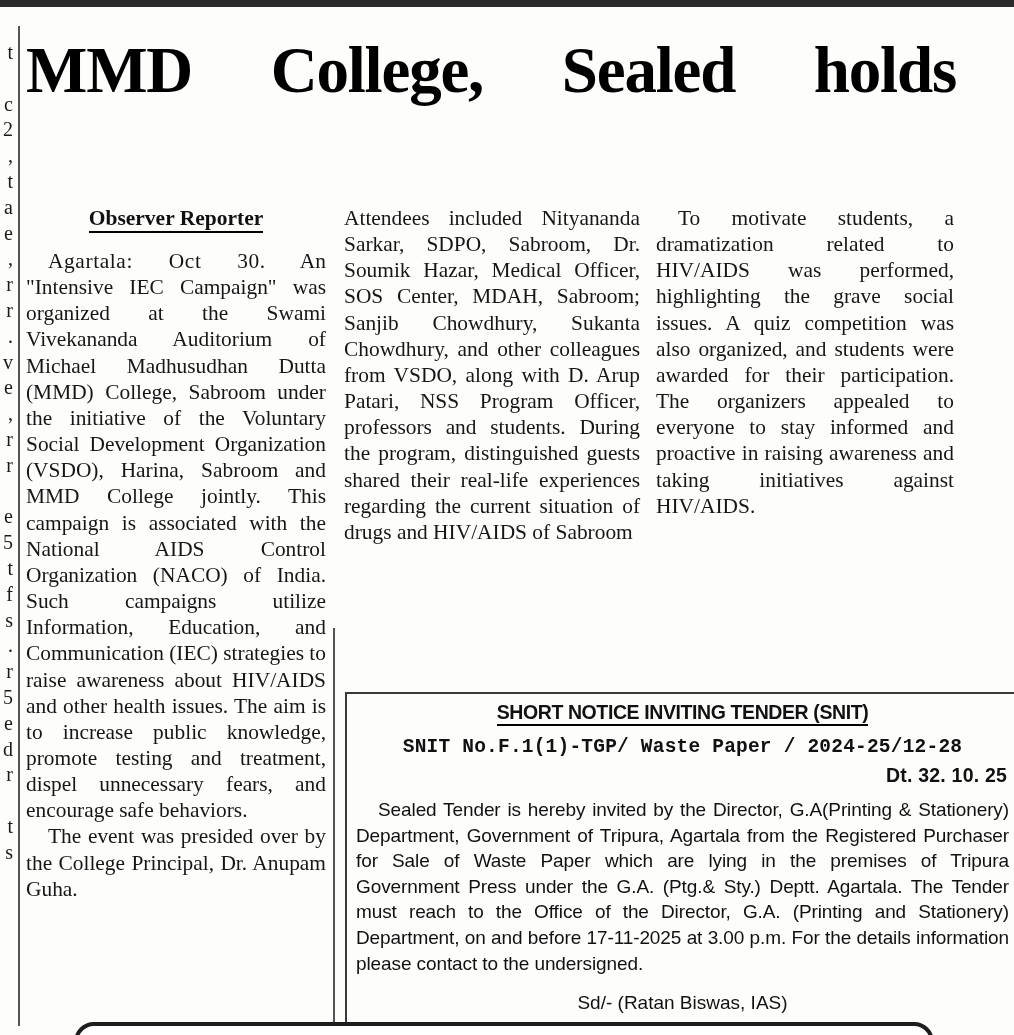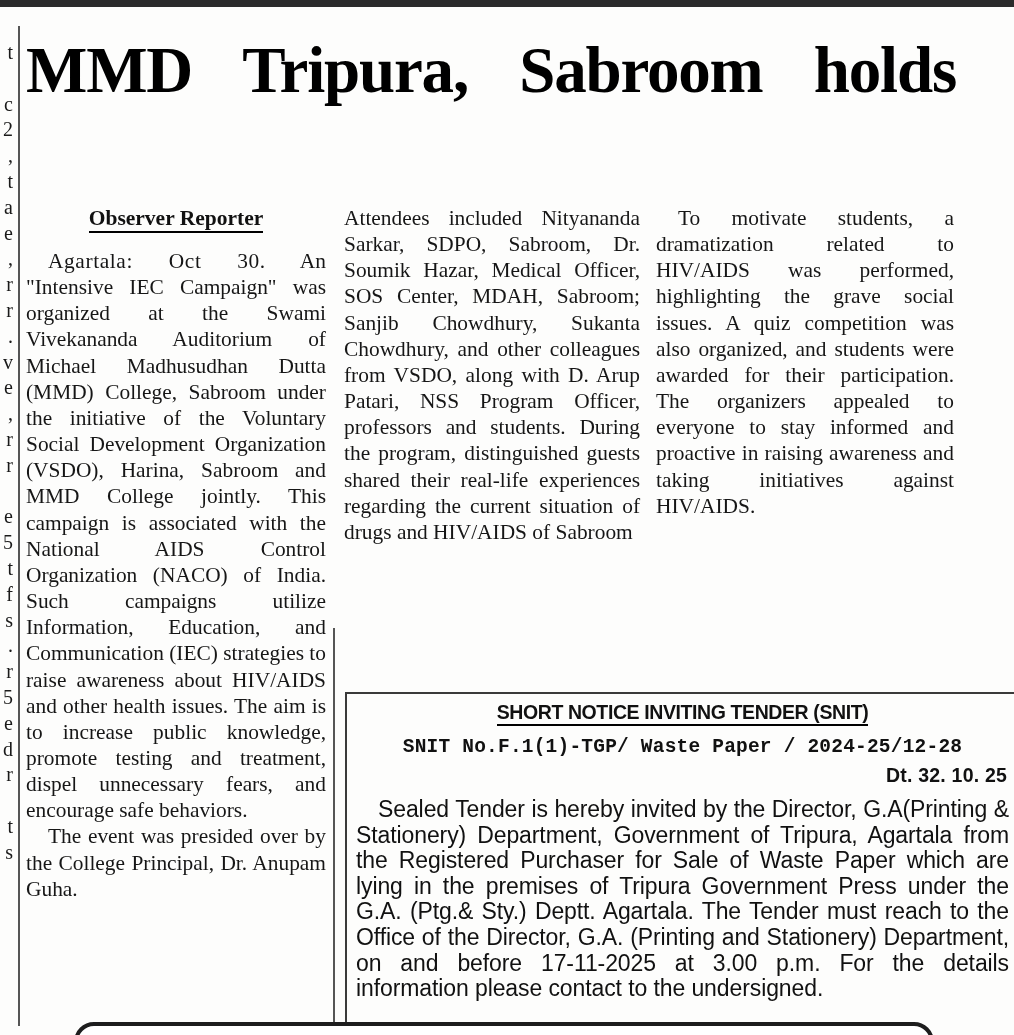--- a/index.html
+++ b/index.html
@@ -152,21 +152,21 @@
     text-align: right;
     font-weight: 700;
     font-size: 19.5px;
     line-height: 26px;
     margin-top: 1px;
     padding-right: 2px;
     letter-spacing: 0.2px;
   }
   .tender-body {
     margin-top: 9px;
-    font-size: 23px;
+    font-size: 19px;
     line-height: 25.6px;
     text-align: justify;
     text-indent: 22px;
     letter-spacing: -0.1px;
   }
   .sig {
     margin-top: 14px;
     text-align: center;
     font-size: 19px;
     line-height: 25.5px;
@@ -237,21 +237,21 @@
 d
 r
 
 t
 s</div>
 
   <div class="rule-left"></div>
   <div class="rule-mid"></div>
 
   <div class="headline">
-    <span class="l1 hl-stretch">MMD Tripura, Sabroom holds</span>
+    <span class="l1 hl-stretch">MMD College, Sealed holds</span>
   </div>
 
   <div class="byline">
     <span>Observer Reporter</span>
   </div>
 
   <div class="col" id="col1">
     <p class="indent"><span class="lead">Agartala: Oct 30.</span><span> An "Intensive IEC Campaign" was organized at the Swami Vivekananda Auditorium of Michael Madhusudhan Dutta (MMD) College, Sabroom under the initiative of the Voluntary Social Development Organization (VSDO), Harina, Sabroom and MMD College jointly. This campaign is associated with the National AIDS Control Organization (NACO) of India. Such campaigns utilize Information, Education, and Communication (IEC) strategies to raise awareness about HIV/AIDS and other health issues. The aim is to increase public knowledge, promote testing and treatment, dispel unnecessary fears, and encourage safe behaviors.</span></p>
     <p class="indent">The event was presided over by the College Principal, Dr. Anupam Guha.</p>
   </div>

